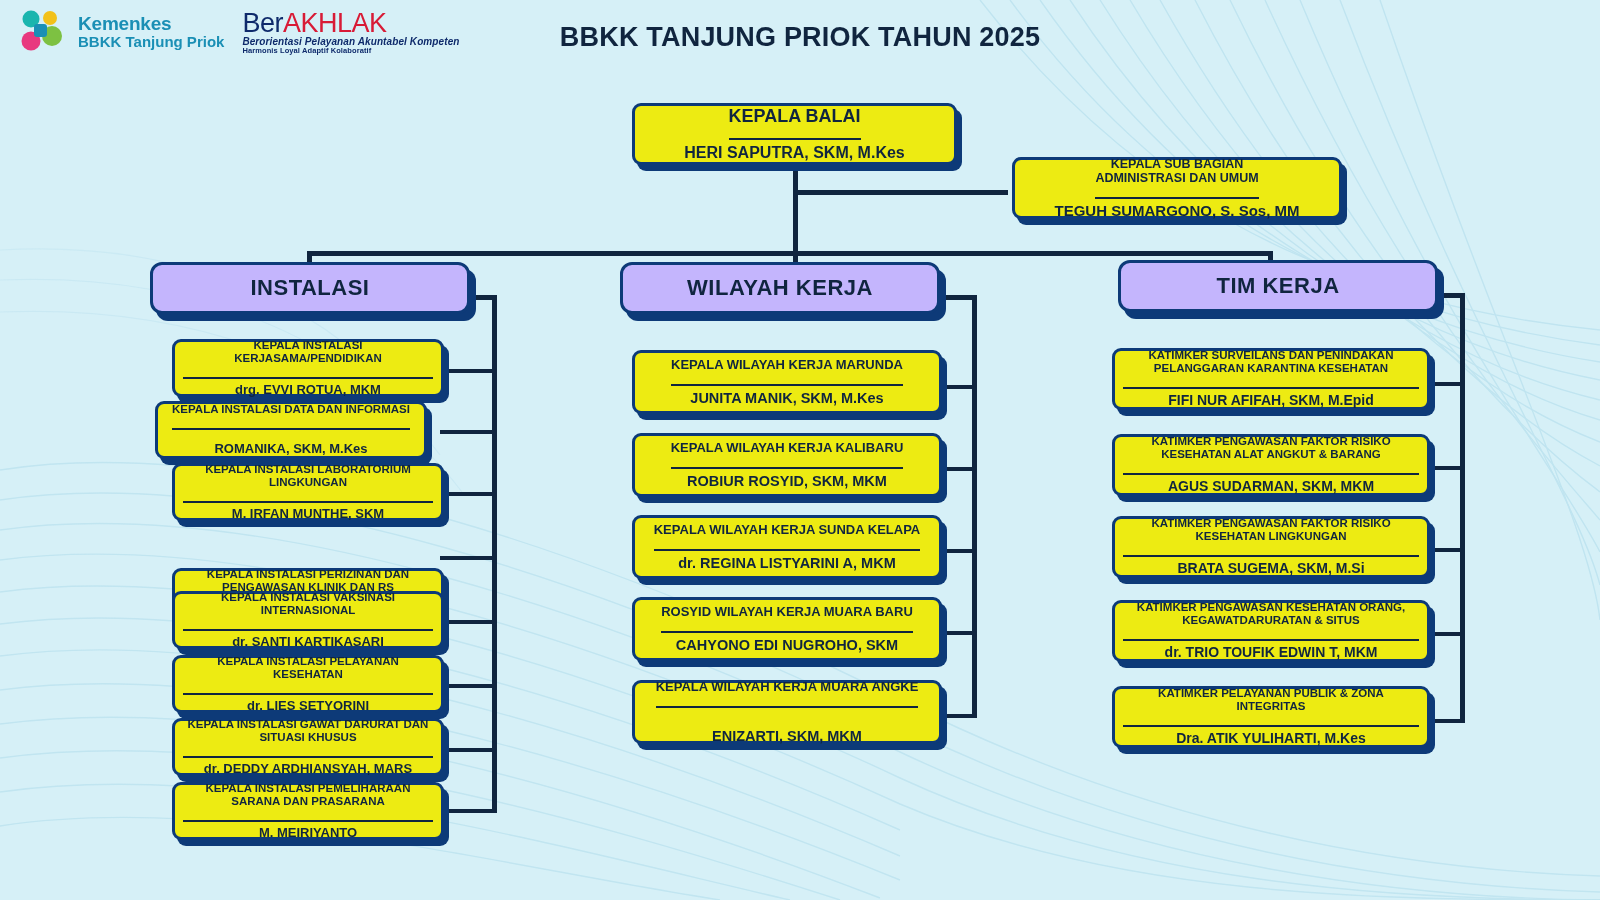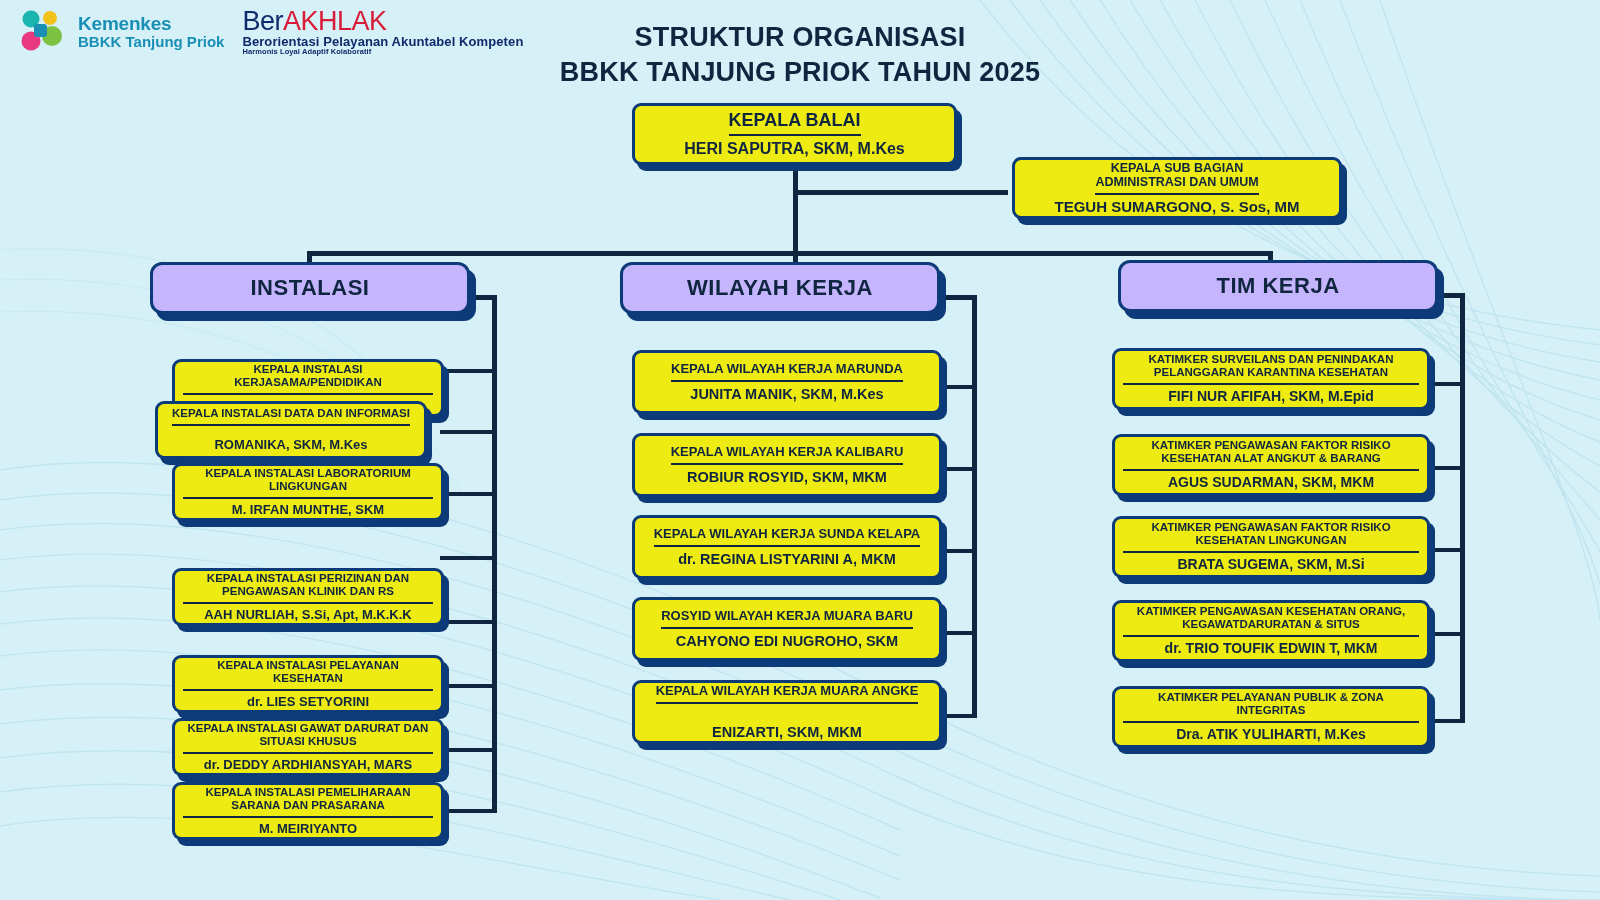--- a/index.html
+++ b/index.html
@@ -34,21 +34,21 @@
   }
   .kemenkes-text .l2 {
     font-size: 15px; font-weight: bold; color: #1a8fb5;
   }
   .berakhlak { line-height: 1.0; }
   .berakhlak .ba-title {
     font-size: 27px; font-weight: normal; color: #0e2a6b; letter-spacing: -0.5px;
   }
   .berakhlak .ba-title .ak { color: #d81b36; }
   .berakhlak .ba-sub1 {
-    font-size: 13px; font-weight: bold; color: #0e2a6b; letter-spacing: 0.1px;
+    font-size: 10px; font-weight: bold; color: #0e2a6b; letter-spacing: 0.1px; font-style: italic;
   }
   .berakhlak .ba-sub2 {
     font-size: 7.5px; font-weight: bold; color: #0e2a6b; letter-spacing: 0.1px;
   }
 
   .main-title {
     position: absolute; left: 0; top: 20px; width: 1600px;
     text-align: center;
     font-size: 27px; font-weight: bold; color: #10253f;
     line-height: 1.28;
@@ -67,21 +67,21 @@
     box-shadow: 5px 6px 0 #0d3a78;
     display: flex; flex-direction: column;
     align-items: center; justify-content: center;
     text-align: center;
     color: #10253f;
     padding: 4px 8px;
   }
   .box .role {
     font-weight: bold;
     line-height: 1.12;
-    padding-bottom: 4px;
+    padding-bottom: 12px;
     border-bottom: 2px solid #10253f;
   }
   .box .person {
     font-weight: bold;
     line-height: 1.12;
     margin-top: 4px;
   }
 
   .box.head .role { font-size: 18px; }
   .box.head .person { font-size: 16px; }
@@ -169,21 +169,20 @@
     </div>
 
     <div class="berakhlak">
       <div class="ba-title"><span>Ber</span><span class="ak">AKHLAK</span></div>
       <div class="ba-sub1">Berorientasi Pelayanan Akuntabel Kompeten</div>
       <div class="ba-sub2">Harmonis Loyal Adaptif Kolaboratif</div>
     </div>
   </div>
 
   <div class="main-title">
-    <div>STRUKTUR ORGANISASI</div>
     <div>BBKK TANJUNG PRIOK TAHUN 2025</div>
   </div>
 
   <div class="line" style="left:793px; top:168px; width:5px; height:88px;"></div>
 
   <div class="line" style="left:793px; top:190px; width:215px; height:5px;"></div>
 
   <div class="line" style="left:307px; top:251px; width:966px; height:5px;"></div>
 
   <div class="line" style="left:307px; top:251px; width:5px; height:18px;"></div>
@@ -227,36 +226,40 @@
       <span>KEPALA SUB BAGIAN</span><br>
       <span>ADMINISTRASI DAN UMUM</span>
     </div>
     <div class="person">TEGUH SUMARGONO, S. Sos, MM</div>
   </div>
 
   <div class="col-header" style="left:150px; top:262px; width:320px; height:52px;">INSTALASI</div>
   <div class="col-header" style="left:620px; top:262px; width:320px; height:52px;">WILAYAH KERJA</div>
   <div class="col-header" style="left:1118px; top:260px; width:320px; height:52px;">TIM KERJA</div>
 
-  <div class="box leaf" style="left:172px; top:339px; width:272px; height:58px;margin-top:20px;">
+  <div class="box leaf" style="left:172px; top:339px; width:272px; height:58px;">
     <div class="role">KEPALA INSTALASI KERJASAMA/PENDIDIKAN</div>
     <div class="person">drg. EVVI ROTUA, MKM</div>
   </div>
   <div class="box leaf" style="left:155px; top:401px; width:272px; height:58px;gap:8px;">
     <div class="role">KEPALA INSTALASI DATA DAN INFORMASI</div>
     <div class="person">ROMANIKA, SKM, M.Kes</div>
   </div>
   <div class="box leaf" style="left:172px; top:463px; width:272px; height:58px;">
     <div class="role">KEPALA INSTALASI LABORATORIUM LINGKUNGAN</div>
     <div class="person">M. IRFAN MUNTHE, SKM</div>
   </div>
   <div class="box leaf" style="left:172px; top:527px; width:272px; height:58px;margin-top:41px;">
     <div class="role">KEPALA INSTALASI PERIZINAN DAN PENGAWASAN KLINIK DAN RS</div>
     <div class="person">AAH NURLIAH, S.Si, Apt, M.K.K.K</div>
   </div>
+  <div class="box leaf" style="left:172px; top:591px; width:272px; height:58px;">
+    <div class="role">KEPALA INSTALASI VAKSINASI INTERNASIONAL</div>
+    <div class="person">dr. SANTI KARTIKASARI</div>
+  </div>
   <div class="box leaf" style="left:172px; top:655px; width:272px; height:58px;">
     <div class="role">KEPALA INSTALASI PELAYANAN KESEHATAN</div>
     <div class="person">dr. LIES SETYORINI</div>
   </div>
   <div class="box leaf" style="left:172px; top:718px; width:272px; height:58px;">
     <div class="role">KEPALA INSTALASI GAWAT DARURAT DAN SITUASI KHUSUS</div>
     <div class="person">dr. DEDDY ARDHIANSYAH, MARS</div>
   </div>
   <div class="box leaf" style="left:172px; top:782px; width:272px; height:58px;">
     <div class="role">KEPALA INSTALASI PEMELIHARAAN SARANA DAN PRASARANA</div>

